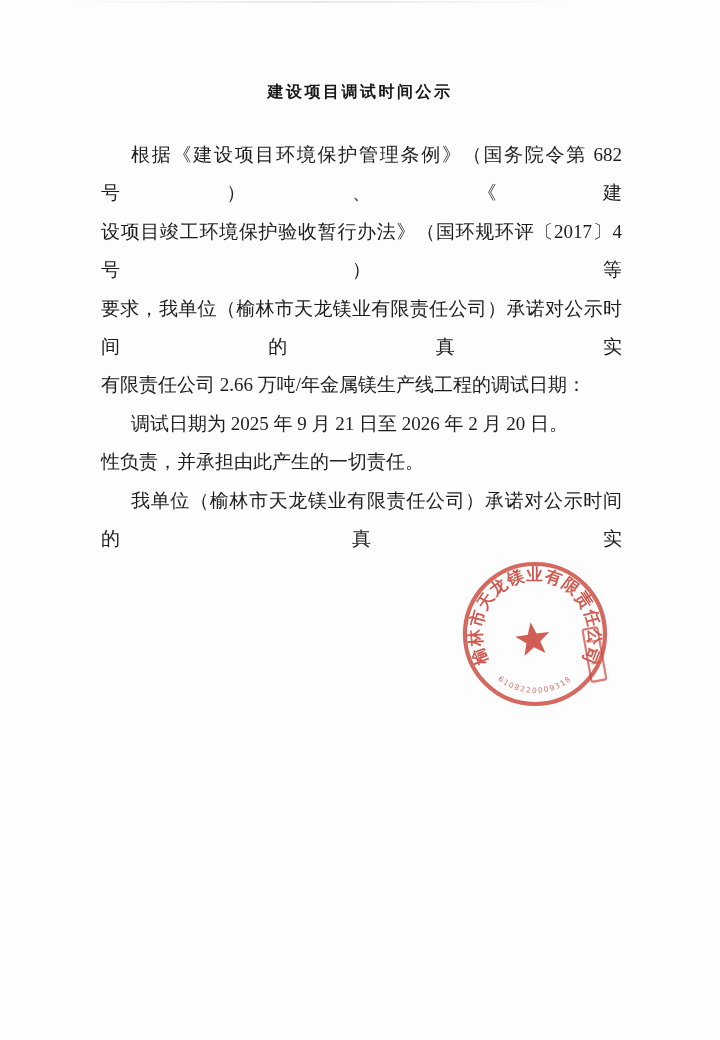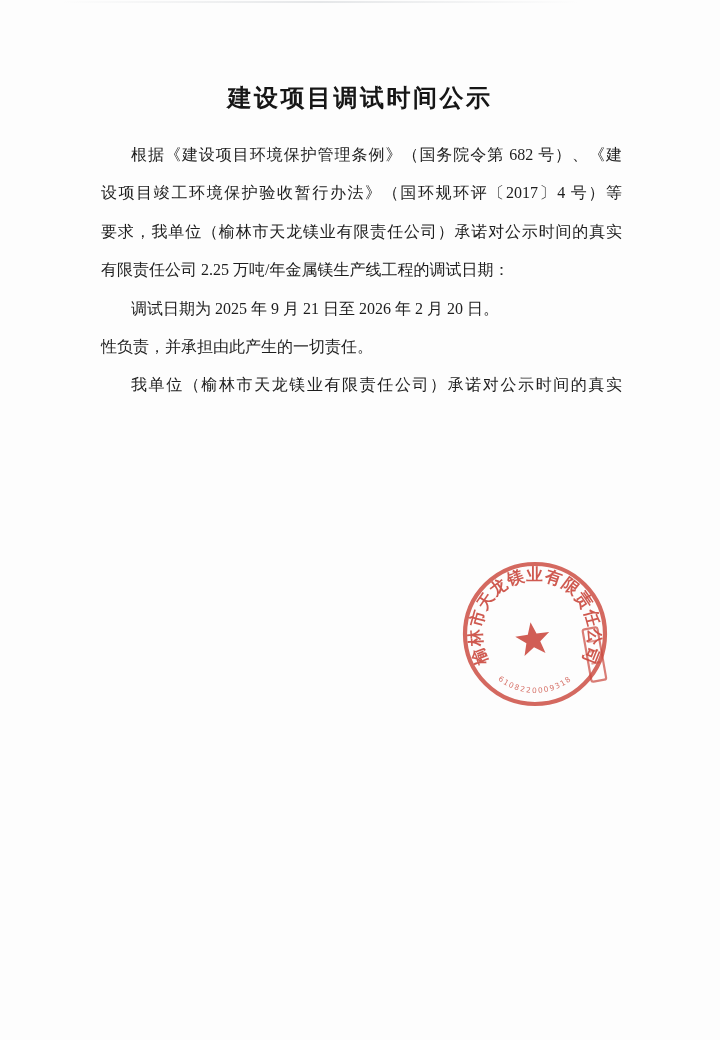--- a/index.html
+++ b/index.html
@@ -21,32 +21,32 @@
     width: 520px; height: 2px;
     background: linear-gradient(90deg, rgba(0,0,0,0), rgba(120,130,140,0.18), rgba(0,0,0,0));
   }
 
   .title {
     position: absolute;
     top: 82px; left: 0;
     width: 100%;
     margin: 0;
     text-align: center;
-    font-size: 24px;
+    font-size: 16px;
     font-weight: bold;
     letter-spacing: 2.5px;
     color: #161616;
   }
 
   .body-text {
     position: absolute;
     top: 136px;
     left: 101px;
     width: 521px;
-    font-size: 16px;
+    font-size: 19px;
     line-height: 38.4px;
   }
   .line { margin: 0; }
   .indent { text-indent: 30px; }
   .fill { text-align: justify; text-align-last: justify; }
 
   .sig {
     position: absolute;
     top: 606px;
     right: 100px;
@@ -102,21 +102,21 @@
 <div class="page">
 
   <div class="scan-top"></div>
 
   <h1 class="title">建设项目调试时间公示</h1>
 
   <div class="body-text">
     <p class="line indent fill">根据《建设项目环境保护管理条例》（国务院令第 682 号）、《建</p>
     <p class="line fill">设项目竣工环境保护验收暂行办法》（国环规环评〔2017〕4 号）等</p>
     <p class="line fill">要求，我单位（榆林市天龙镁业有限责任公司）承诺对公示时间的真实</p>
-    <p class="line">有限责任公司 2.25 万吨/年金属镁生产线工程的调试日期：</p>
+    <p class="line">有限责任公司 2.66 万吨/年金属镁生产线工程的调试日期：</p>
     <p class="line indent">调试日期为 2025 年 9 月 21 日至 2026 年 2 月 20 日。</p>
     <p class="line">性负责，并承担由此产生的一切责任。</p>
     <p class="line indent fill">我单位（榆林市天龙镁业有限责任公司）承诺对公示时间的真实</p>
   </div>
 
 
   <svg class="stamp" viewBox="0 0 150 150" xmlns="http://www.w3.org/2000/svg">
     <defs>
       <path id="sealTopArc" d="M 32.4,108.3 A 54,54 0 1 1 117.6,108.3" fill="none"></path>
       <path id="sealBottomArc" d="M 26.7,108.8 A 59,59 0 0 0 123.3,108.8" fill="none"></path>

